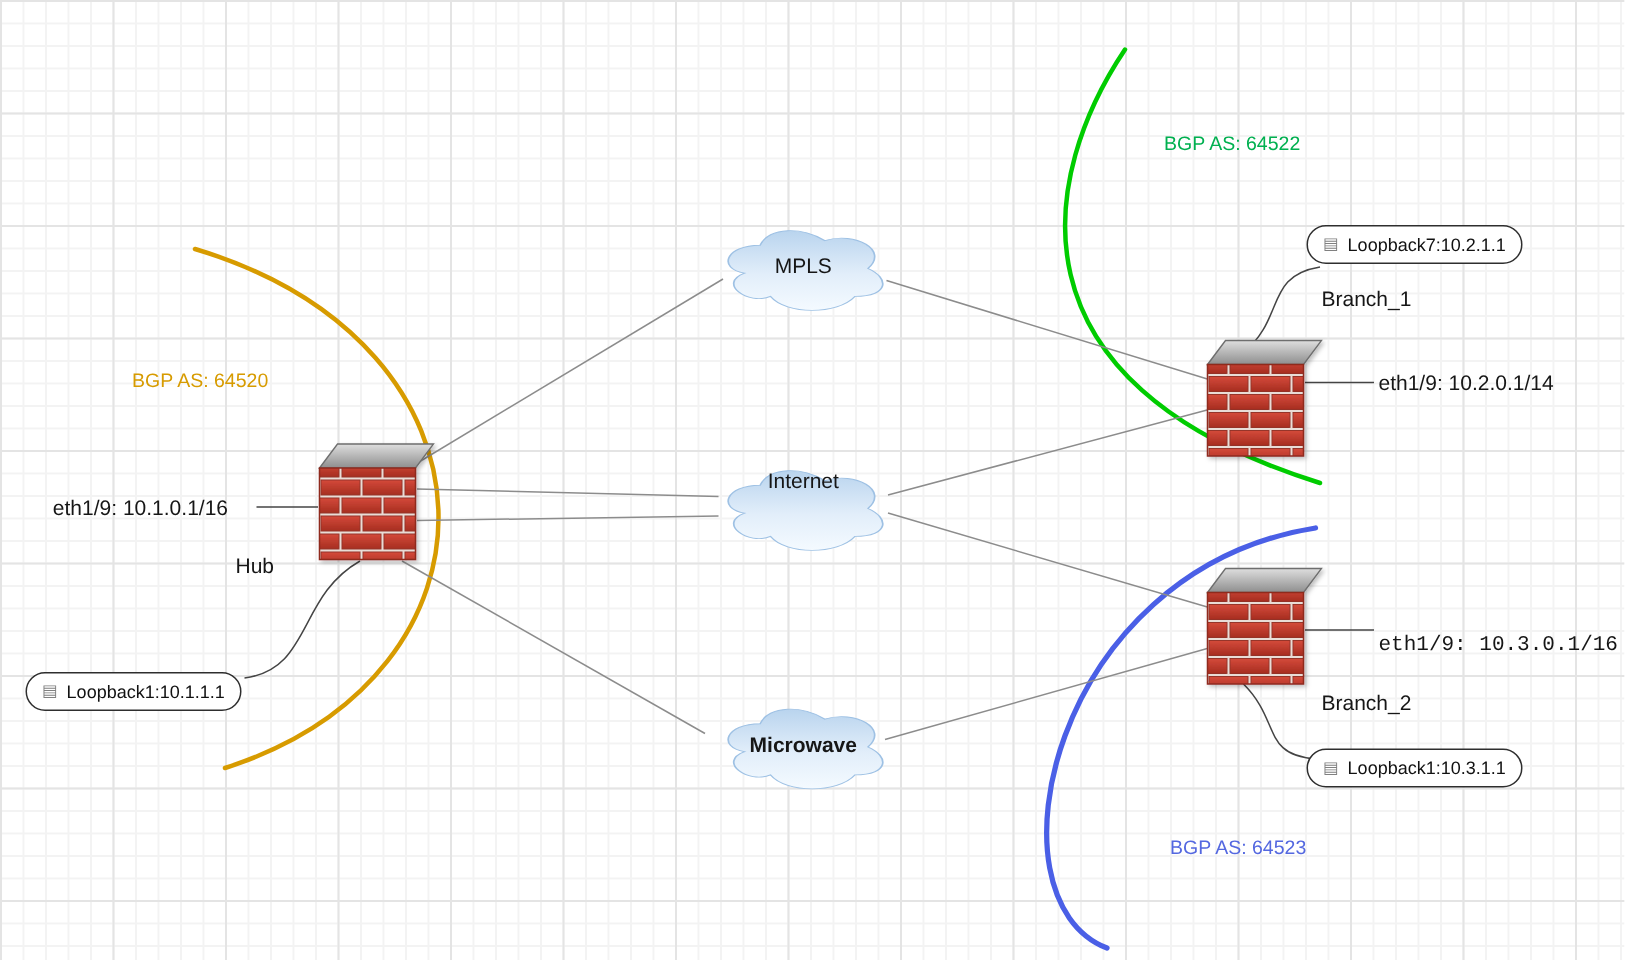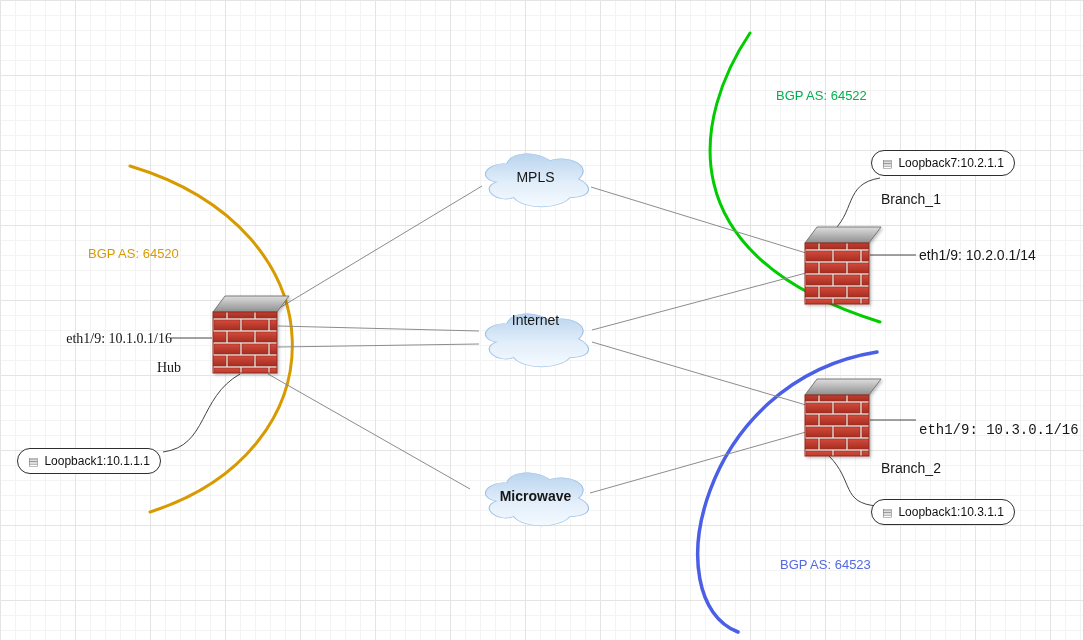--- a/index.html
+++ b/index.html
@@ -111,25 +111,25 @@
   </svg>
 
   <div class="lbl bgp bgp-hub" style="left:44px;top:246px;margin-left:44px;">BGP AS: 64520</div>
   <div class="lbl bgp bgp-b1" style="left:776px;top:88px;">BGP AS: 64522</div>
   <div class="lbl bgp bgp-b2" style="left:780px;top:526px;margin-top:31px;">BGP AS: 64523</div>
 
   <div class="lbl cloud-lbl" style="left:478px;top:170px;">MPLS</div>
   <div class="lbl cloud-lbl" style="left:478px;top:313px;">Internet</div>
   <div class="lbl cloud-lbl" style="left:478px;top:489px;font-weight:bold;">Microwave</div>
 
-  <div class="lbl" style="left:157px;top:360px;font-family:Liberation Serif, serif;">Hub</div>
+  <div class="lbl" style="left:157px;top:370px;">Hub</div>
   <div class="lbl" style="left:881px;top:192px;">Branch_1</div>
   <div class="lbl" style="left:881px;top:461px;">Branch_2</div>
 
-  <div class="lbl eth-hub" style="left:44px;top:331px;font-family:Liberation Serif, serif;">eth1/9: 10.1.0.1/16</div>
+  <div class="lbl eth-hub" style="left:24px;top:331px;">eth1/9: 10.1.0.1/16</div>
   <div class="lbl" style="left:919px;top:248px;">eth1/9: 10.2.0.1/14</div>
   <div class="lbl" style="left:919px;top:423px;font-family:Liberation Mono, monospace;">eth1/9: 10.3.0.1/16</div>
 
   <div class="bubble" style="left:17px;top:448px;">
     <span class="note-icon">▤</span>
     <span>Loopback1:10.1.1.1</span>
   </div>
   <div class="bubble" style="left:871px;top:150px;">
     <span class="note-icon">▤</span>
     <span>Loopback7:10.2.1.1</span>

